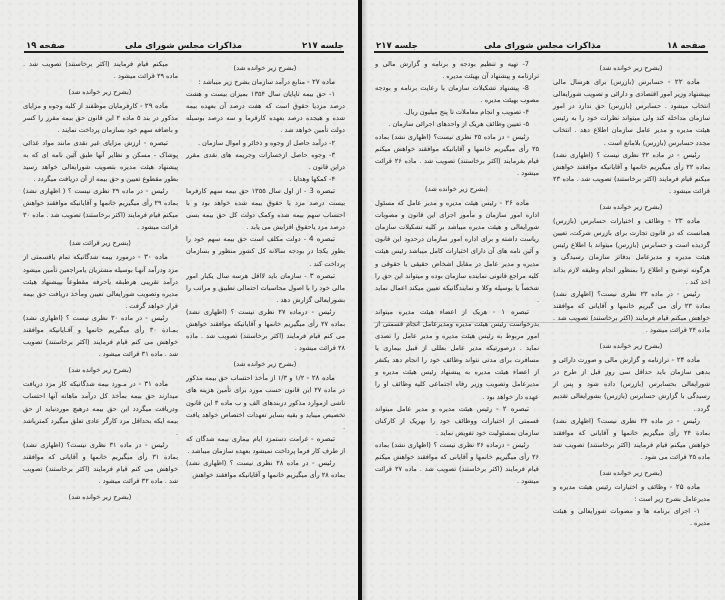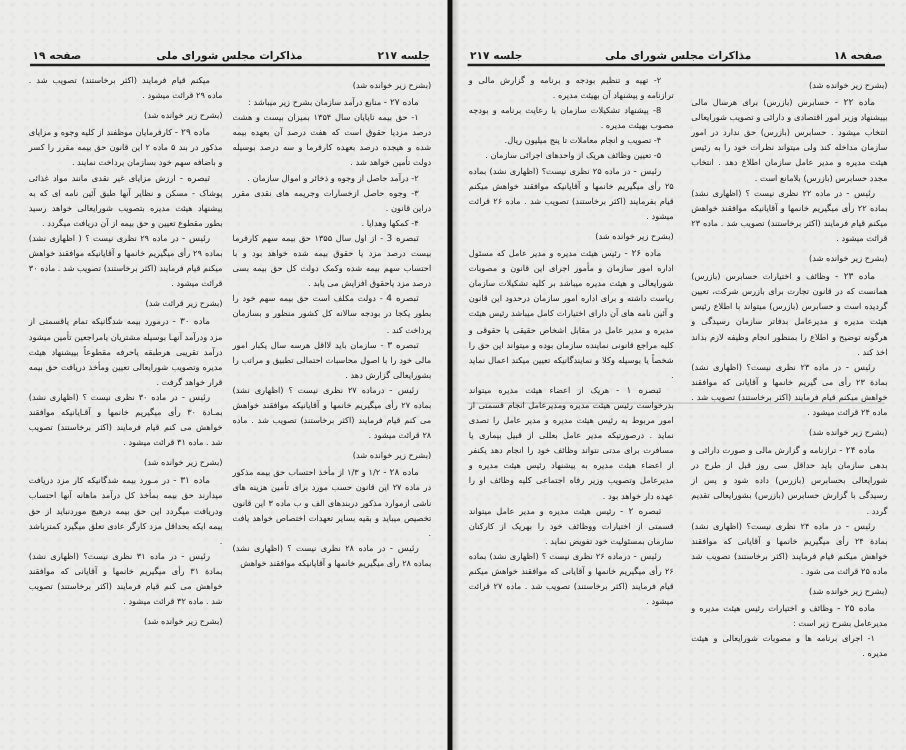--- a/index.html
+++ b/index.html
@@ -48,21 +48,21 @@
     direction:rtl; text-align:justify;
     font-size:6.6px; line-height:12.1px;
     font-family:"DejaVu Sans", sans-serif;
   }
   .page.left  .col.c-right { left:185px; width:160px; }
   .page.left  .col.c-left  { left:22px;  width:156px; }
   .page.right .col.c-right { left:190px; width:158px; }
   .page.right .col.c-left  { left:12px;  width:165px; }
 
   .p { margin:0 0 0 1px; text-indent:10px; }
-  .p.center { text-align:right; text-indent:0; margin:4px 0 2px 0; }
+  .p.center { text-align:center; text-indent:0; margin:4px 0 2px 0; }
   .b { font-weight:normal; font-size:7.2px; }
 
   .rule-mid {
     position:absolute; height:1px; background:rgba(0,0,0,0.18);
   }
 </style>
 </head>
 <body>
 
 <div class="spread">
@@ -81,20 +81,21 @@
         <p class="p">۱- حق بیمه تاپایان سال ۱۳۵۴ بمیزان بیست و هشت درصد مزدیا حقوق است که هفت درصد آن بعهده بیمه شده و هیجده درصد بعهده کارفرما و سه درصد بوسیله دولت تأمین خواهد شد .</p>
         <p class="p">۲- درآمد حاصل از وجوه و ذخائر و اموال سازمان .</p>
         <p class="p">۳- وجوه حاصل ازخسارات وجریمه های نقدی مقرر دراین قانون .</p>
         <p class="p">۴- کمکها وهدایا .</p>
         <p class="p"><span class="b">تبصره 3</span> <span>- از اول سال ۱۳۵۵ حق بیمه سهم کارفرما بیست درصد مزد یا حقوق بیمه شده خواهد بود و با احتساب سهم بیمه شده وکمک دولت کل حق بیمه بسی درصد مزد یاحقوق افزایش می یابد .</span></p>
         <p class="p"><span class="b">تبصره 4</span> <span>- دولت مکلف است حق بیمه سهم خود را بطور یکجا در بودجه سالانه کل کشور منظور و بسازمان پرداخت کند .</span></p>
         <p class="p"><span class="b">تبصره ۳</span> <span>- سازمان باید لااقل هرسه سال یکبار امور مالی خود را با اصول محاسبات احتمالی تطبیق و مراتب را بشورایعالی گزارش دهد .</span></p>
         <p class="p"><span class="b">رئیس -</span> <span>درماده ۲۷ نظری نیست ؟ (اظهاری نشد) بماده ۲۷ رأی میگیریم خانمها و آقایانیکه موافقند خواهش می کنم قیام فرمایند (اکثر برخاستند) تصویب شد . ماده ۲۸ قرائت میشود .</span></p>
         <p class="p center">(بشرح زیر خوانده شد)</p>
         <p class="p"><span class="b">ماده ۲۸ -</span> <span>۱/۲ و ۱/۳ از مأخذ احتساب حق بیمه مذکور در ماده ۲۷ این قانون حسب مورد برای تأمین هزینه های ناشی ازموارد مذکور دربندهای الف و ب ماده ۳ این قانون تخصیص میباید و بقیه بسایر تعهدات اختصاص خواهد یافت .</span></p>
+        <p class="p"><span class="b">تبصره -</span> <span>غرامت دستمزد ایام بیماری بیمه شدگان که از طرف کار فرما پرداخت نمیشود بعهده سازمان میباشد .</span></p>
         <p class="p"><span class="b">رئیس -</span> <span>در ماده ۲۸ نظری نیست ؟ (اظهاری نشد) بماده ۲۸ رأی میگیریم خانمها و آقایانیکه موافقند خواهش</span></p>
       </div>
     <div class="col c-left" id="L-L">
         <p class="p">میکنم قیام فرمایند (اکثر برخاستند) تصویب شد . ماده ۲۹ قرائت میشود .</p>
         <p class="p center">(بشرح زیر خوانده شد)</p>
         <p class="p"><span class="b">ماده ۲۹ -</span> <span>کارفرمایان موظفند از کلیه وجوه و مزایای مذکور در بند ۵ ماده ۲ این قانون حق بیمه مقرر را کسر و باضافه سهم خود بسازمان پرداخت نمایند .</span></p>
         <p class="p"><span class="b">تبصره -</span> <span>ارزش مزایای غیر نقدی مانند مواد غذائی پوشاک - مسکن و نظایر آنها طبق آئین نامه ای که به پیشنهاد هیئت مدیره بتصویب شورایعالی خواهد رسید بطور مقطوع تعیین و حق بیمه از آن دریافت میگردد .</span></p>
         <p class="p"><span class="b">رئیس -</span> <span>در ماده ۲۹ نظری نیست ؟ ( اظهاری نشد) بماده ۲۹ رأی میگیریم خانمها و آقایانیکه موافقند خواهش میکنم قیام فرمایند (اکثر برخاستند) تصویب شد . ماده ۳۰ قرائت میشود .</span></p>
         <p class="p center">(بشرح زیر قرائت شد)</p>
         <p class="p"><span class="b">ماده ۳۰ -</span> <span>درمورد بیمه شدگانیکه تمام یاقسمتی از مزد ودرآمد آنهـا بوسیله مشتریان یامراجعین تأمین میشود درآمد تقریبی هرطبقه یاحرفه مقطوعاً بپیشنهاد هیئت مدیره وتصویب شورایعالی تعیین ومأخذ دریافت حق بیمه قرار خواهد گرفت .</span></p>
@@ -122,21 +123,21 @@
         <p class="p"><span class="b">ماده ۲۳ -</span> <span>وظائف و اختیارات حسابرس (بازرس) همانست که در قانون تجارت برای بازرس شرکت، تعیین گردیده است و حسابرس (بازرس) میتواند با اطلاع رئیس هیئت مدیره و مدیرعامل بدفاتر سازمان رسیدگی و هرگونه توضیح و اطلاع را بمنظور انجام وظیفه لازم بداند اخذ کند .</span></p>
         <p class="p"><span class="b">رئیس -</span> <span>در ماده ۲۳ نظری نیست؟ (اظهاری نشد) بمادة ۲۳ رأی می گیریم خانمها و آقایانی که موافقند خواهش میکنم قیام فرمایند (اکثر برخاستند) تصویب شد . ماده ۲۴ قرائت میشود .</span></p>
         <p class="p center">(بشرح زیر خوانده شد)</p>
         <p class="p"><span class="b">ماده ۲۴ -</span> <span>ترازنامه و گزارش مالی و صورت دارائی و بدهی سازمان باید حداقل سی روز قبل از طرح در شورایعالی بحسابرس (بازرس) داده شود و پس از رسیدگی با گزارش حسابرس (بازرس) بشورایعالی تقدیم گردد .</span></p>
         <p class="p"><span class="b">رئیس -</span> <span>در ماده ۲۴ نظری نیست؟ (اظهاری نشد) بمادة ۲۴ رأی میگیریم خانمها و آقایانی که موافقند خواهش میکنم قیام فرمایند (اکثر برخاستند) تصویب شد ماده ۲۵ قرائت می شود .</span></p>
         <p class="p center">(بشرح زیر خوانده شد)</p>
         <p class="p"><span class="b">ماده ۲۵ -</span> <span>وظائف و اختیارات رئیس هیئت مدیره و مدیرعامل بشرح زیر است :</span></p>
         <p class="p">۱- اجرای برنامه ها و مصوبات شورایعالی و هیئت مدیره .</p>
       </div>
     <div class="col c-left" id="R-L">
-        <p class="p">۲- تهیه و تنظیم بودجه و برنامه و گزارش مالی و ترازنامه و پیشنهاد آن بهیئت مدیره .</p>
+        <p class="p">7- تهیه و تنظیم بودجه و برنامه و گزارش مالی و ترازنامه و پیشنهاد آن بهیئت مدیره .</p>
         <p class="p">8- پیشنهاد تشکیلات سازمان با رعایت برنامه و بودجه مصوب بهیئت مدیره .</p>
         <p class="p">۴- تصویب و انجام معاملات تا پنج میلیون ریال.</p>
         <p class="p">۵- تعیین وظائف هریک از واحدهای اجرائی سازمان .</p>
         <p class="p"><span class="b">رئیس -</span> <span>در ماده ۲۵ نظری نیست؟ (اظهاری نشد) بماده ۲۵ رأی میگیریم خانمها و آقایانیکه موافقند خواهش میکنم قیام بفرمایند (اکثر برخاستند) تصویب شد . ماده ۲۶ قرائت میشود .</span></p>
         <p class="p center">(بشرح زیر خوانده شد)</p>
         <p class="p"><span class="b">ماده ۲۶ -</span> <span>رئیس هیئت مدیره و مدیر عامل که مسئول اداره امور سازمان و مأمور اجرای این قانون و مصوبات شورایعالی و هیئت مدیره میباشد بر کلیه تشکیلات سازمان ریاست داشته و برای اداره امور سازمان درحدود این قانون و آئین نامه های آن دارای اختیارات کامل میباشد رئیس هیئت مدیره و مدیر عامل در مقابل اشخاص حقیقی یا حقوقی و کلیه مراجع قانونی نماینده سازمان بوده و میتواند این حق را شخصاً یا بوسیله وکلا و نمایندگانیکه تعیین میکند اعمال نماید .</span></p>
         <p class="p"><span class="b">تبصره ۱ -</span> <span>هریک از اعضاء هیئت مدیره میتواند بدرخواست رئیس هیئت مدیره ومدیرعامل انجام قسمتی از امور مربوط به رئیس هیئت مدیره و مدیر عامل را تصدی نماید . درصورتیکه مدیر عامل بعللی از قبیل بیماری یا مسافرت برای مدتی نتواند وظائف خود را انجام دهد یکنفر از اعضاء هیئت مدیره به پیشنهاد رئیس هیئت مدیره و مدیرعامل وتصویب وزیر رفاه اجتماعی کلیه وظائف او را عهده دار خواهد بود .</span></p>
         <p class="p"><span class="b">تبصره ۲ -</span> <span>رئیس هیئت مدیره و مدیر عامل میتواند قسمتی از اختیارات ووظائف خود را بهریک از کارکنان سازمان بمسئولیت خود تفویض نماید .</span></p>
         <p class="p"><span class="b">رئیس -</span> <span>درماده ۲۶ نظری نیست ؟ (اظهاری نشد) بماده ۲۶ رأی میگیریم خانمها و آقایانی که موافقند خواهش میکنم قیام فرمایند (اکثر برخاستند) تصویب شد . ماده ۲۷ قرائت میشود .</span></p>
       </div>

